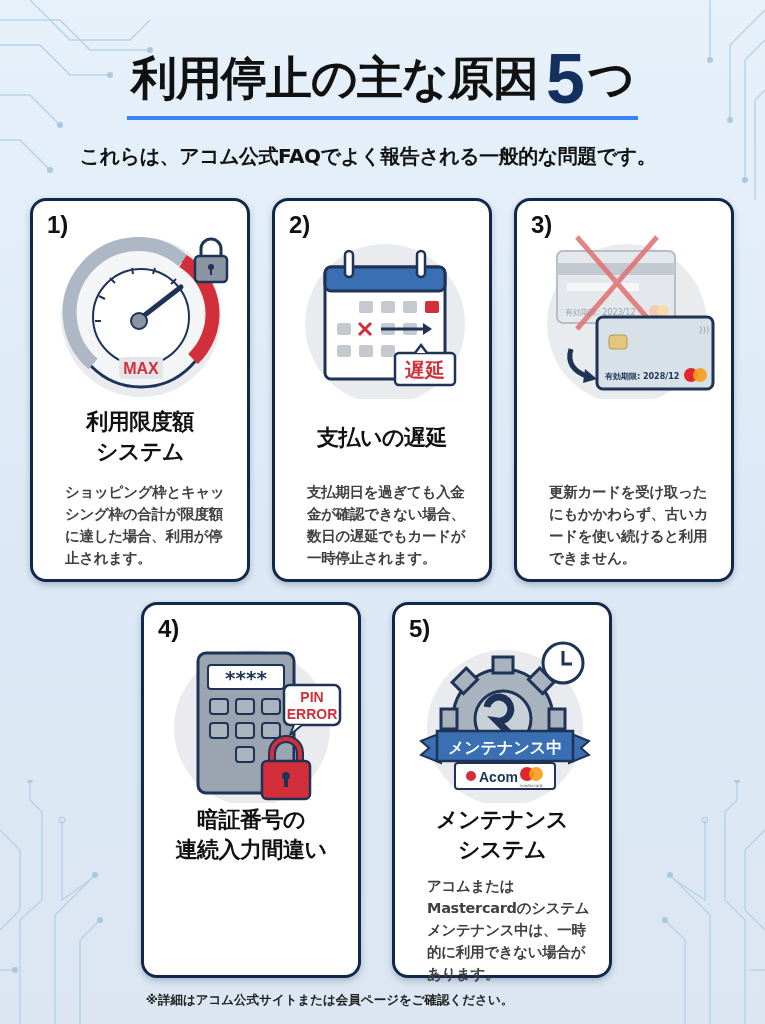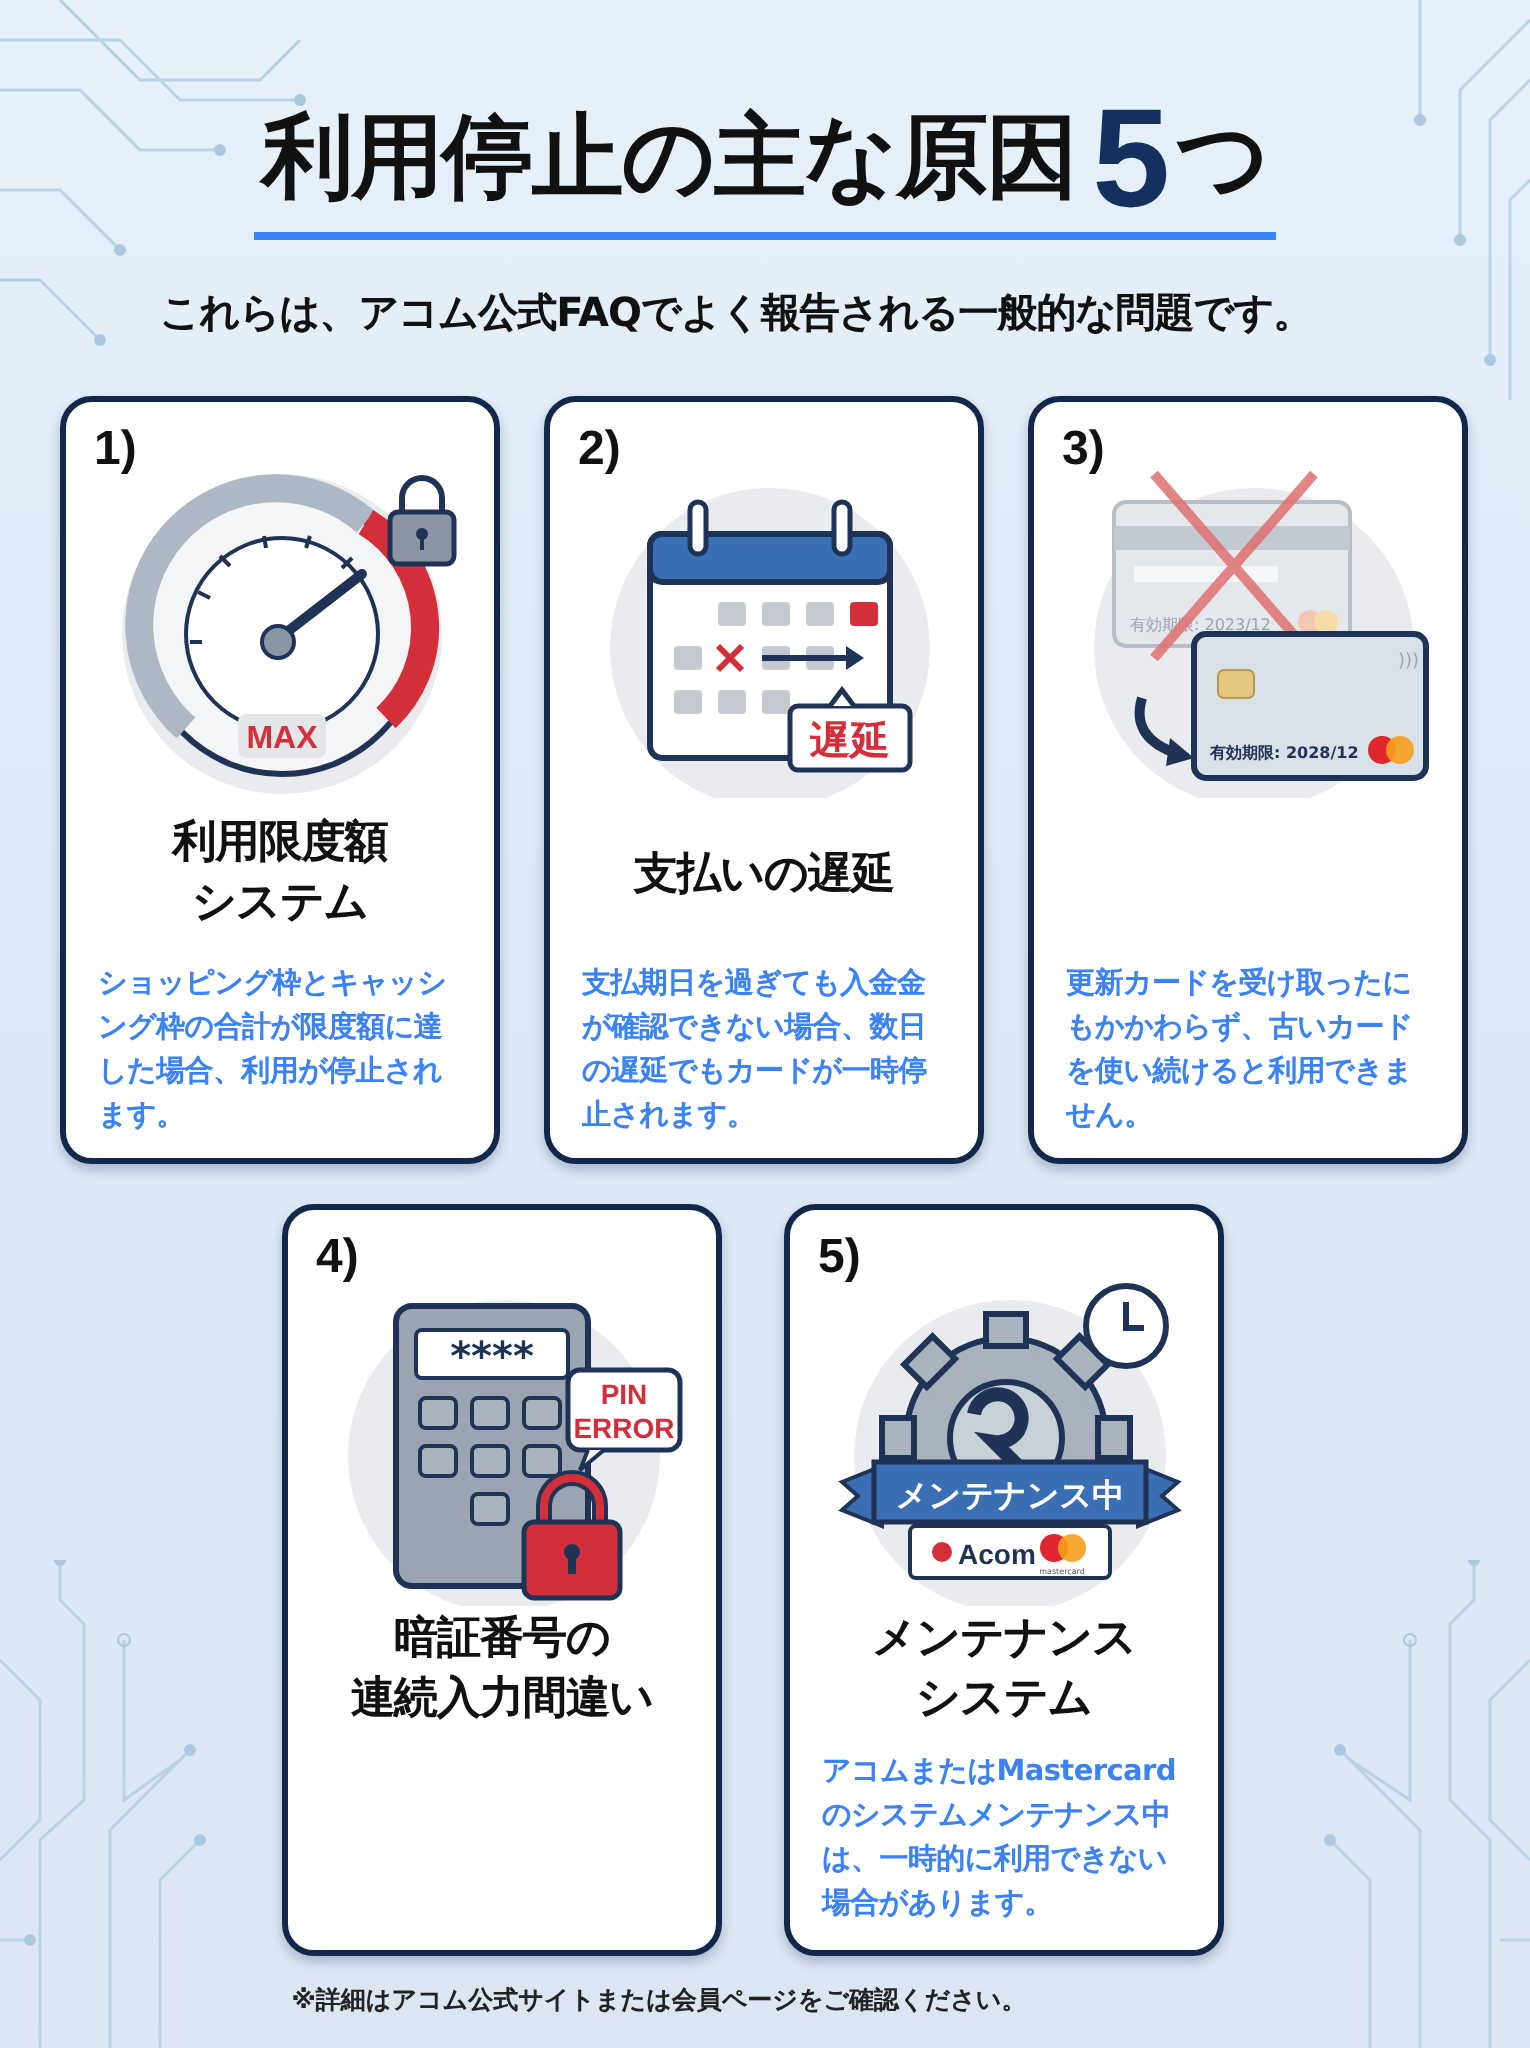--- a/index.html
+++ b/index.html
@@ -36,22 +36,22 @@
   .card .idx {
     position: absolute; left: 14px; top: 10px; font-size: 24px; font-weight: bold;
     color: #111; font-family: "Liberation Sans", sans-serif;
   }
   .card .ill { position: absolute; left: 20px; top: 28px; width: 180px; height: 170px; }
   .card .ctitle {
     position: absolute; left: 0; width: 100%; text-align: center;
     font-size: 22px; font-weight: bold; line-height: 30px; color: #111; letter-spacing: -0.5px;
   }
   .card .cdesc {
-    position: absolute; left: 16px; right: 12px;
-    font-size: 14.5px; font-weight: bold; line-height: 22px; color: #3b82f6; letter-spacing: -0.3px;
+    position: absolute; left: 32px; right: 12px;
+    font-size: 14.5px; font-weight: bold; line-height: 22px; color: #404040; letter-spacing: -0.3px;
   }
   .footer {
     position: absolute; top: 992px; left: 0; width: 659px; text-align: center;
     font-size: 12.5px; font-weight: bold; color: #222;
   }
 </style>
 </head>
 <body>
 
 <svg class="circuit" style="left:0;top:0" width="220" height="200" viewBox="0 0 220 200">

